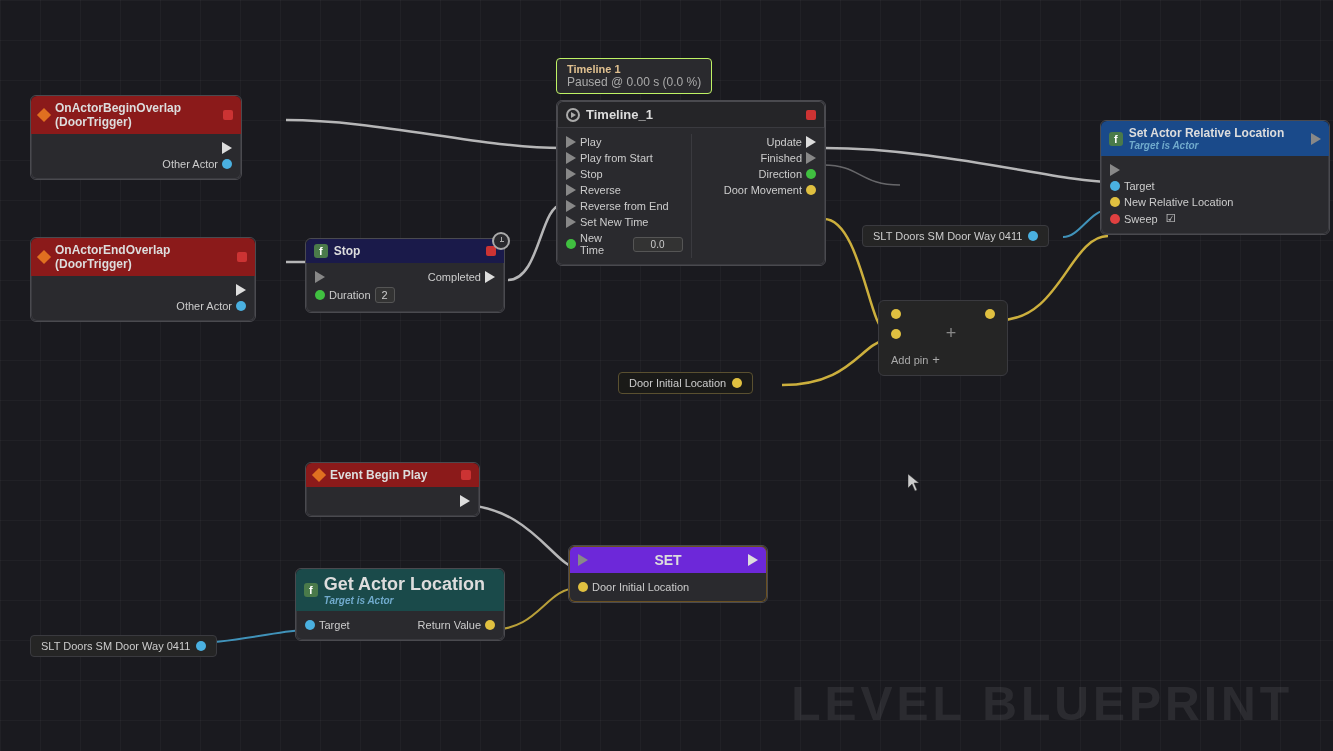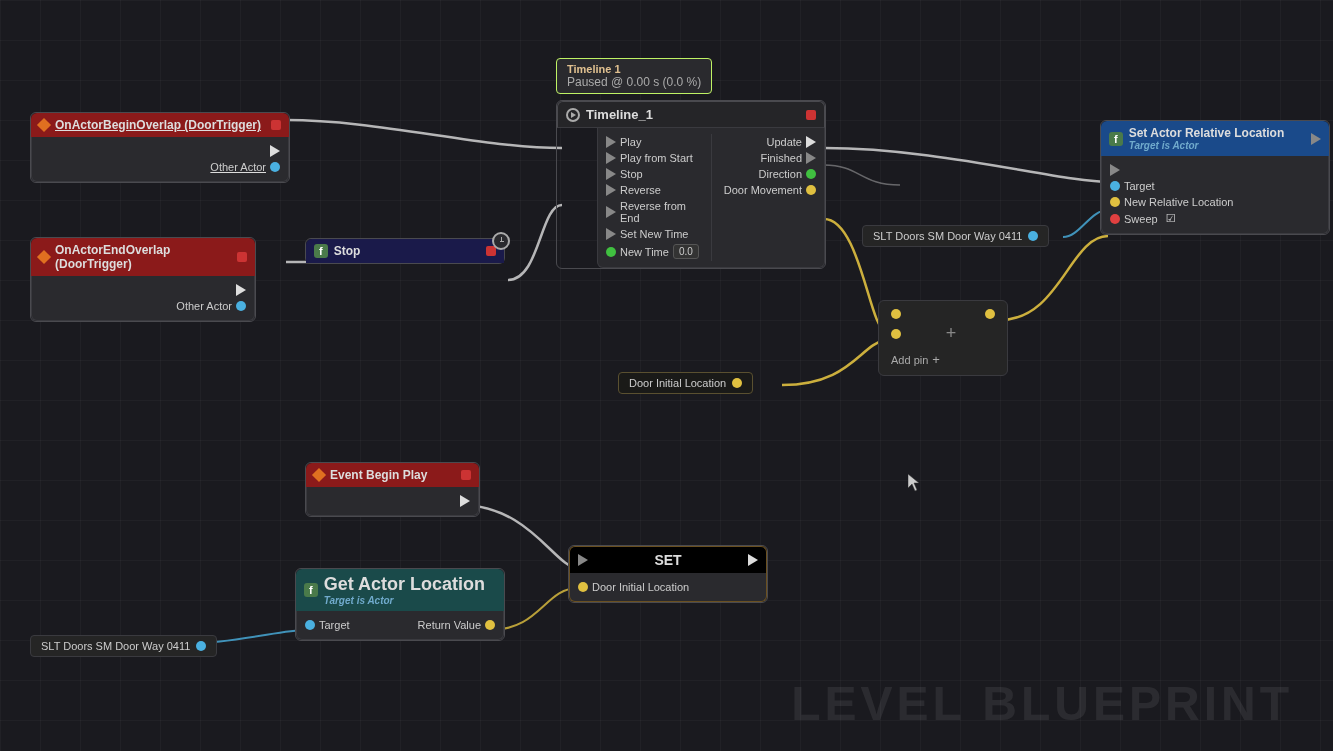--- a/index.html
+++ b/index.html
@@ -223,21 +223,21 @@
 
   <path d="M 460 505 C 530 505 555 568 578 568" stroke="#ddd" stroke-width="2.5" fill="none" opacity="0.8"></path>
 
   <path d="M 490 630 C 540 630 545 588 578 588" stroke="#e0c040" stroke-width="2" fill="none" opacity="0.8"></path>
 
   <path d="M 160 645 C 230 645 280 630 305 630" stroke="#4ab0e0" stroke-width="2" fill="none" opacity="0.8"></path>
 
   <path d="M 824 165 C 860 165 860 185 900 185" stroke="#ddd" stroke-width="1.5" fill="none" opacity="0.4"></path>
 </svg>
 
-<div class="node node-event node-border" style="left:30px; top:112px; width:260px;text-decoration:underline;">
+<div class="node node-event node-border" style="left:30px; top:95px; width:212px;">
   <div class="node-header">
     <div class="diamond"></div>
     <span>OnActorBeginOverlap (DoorTrigger)</span>
     <div class="close-btn"></div>
   </div>
   <div class="node-body">
     <div class="pin-row">
       <div></div>
       <div class="pin-exec"></div>
     </div>
@@ -271,41 +271,57 @@
     </div>
   </div>
 </div>
 
 <div class="node node-delay node-border" style="left:305px; top:238px; width:200px;">
   <div class="node-header" style="background:#1a1a4a;">
     <span style="background:#4a7a4a; border-radius:3px; padding:1px 5px; font-size:11px; color:#fff;">f</span>
     <span>Stop</span>
     <div class="close-btn"></div>
   </div>
+  <div class="node-body">
+    <div class="pin-row">
+      <div class="pin-exec-outline"></div>
+      <div class="pin-right">
+        <span class="label-text">Completed</span>
+        <div class="pin-exec"></div>
+      </div>
+    </div>
+    <div class="pin-row">
+      <div class="pin-left">
+        <div class="pin pin-green"></div>
+        <span class="label-text">Duration</span>
+        <span style="background:#333; border:1px solid #555; border-radius:3px; padding:1px 6px; font-size:11px; color:#ccc;">2</span>
+      </div>
+    </div>
+  </div>
 </div>
 
 <div style="position:absolute; left:492px; top:232px; width:18px; height:18px; border-radius:50%; border:2px solid #aaa; display:flex; align-items:center; justify-content:center; background:#2a2a2e;">
   <div style="width:1px; height:5px; background:#aaa; position:absolute; top:3px;"></div>
   <div style="width:4px; height:1px; background:#aaa; position:absolute; right:4px; top:7px;"></div>
 </div>
 
 <div class="timeline-tooltip" style="left:556px; top:58px;">
   <div style="font-weight:600; color:#e0c090;">Timeline 1</div>
   <div style="font-size:12px; color:#aaa;">Paused @ 0.00 s (0.0 %)</div>
 </div>
 
 <div class="node node-timeline node-border" style="left:556px; top:100px; width:270px;">
   <div class="node-header" style="background:#252528; border-bottom:1px solid #3a3a3f;">
     <div style="width:14px; height:14px; border-radius:50%; border:2px solid #aaa; display:flex; align-items:center; justify-content:center; flex-shrink:0;">
       <div style="width:0; height:0; border-top:3px solid transparent; border-bottom:3px solid transparent; border-left:5px solid #aaa; margin-left:1px;"></div>
     </div>
     <span style="font-weight:700; font-size:13px;">Timeline_1</span>
     <div class="close-btn"></div>
   </div>
-  <div class="node-body" style="display:flex; gap:0; padding:6px 0;margin-left:40px;">
+  <div class="node-body" style="display:flex; gap:0; padding:6px 0;">
 
     <div style="flex:1; padding:0 8px; border-right:1px solid #3a3a3f;">
       <div class="pin-row">
         <div class="pin-left">
           <div class="pin-exec-outline"></div>
           <span class="label-text">Play</span>
         </div>
       </div>
       <div class="pin-row">
         <div class="pin-left">
@@ -334,21 +350,21 @@
       <div class="pin-row">
         <div class="pin-left">
           <div class="pin-exec-outline"></div>
           <span class="label-text">Set New Time</span>
         </div>
       </div>
       <div class="pin-row">
         <div class="pin-left">
           <div class="pin pin-green"></div>
           <span class="label-text">New Time</span>
-          <span style="background:#333; border:1px solid #555; border-radius:3px; padding:1px 5px; font-size:10px; color:#ccc;">0.0</span>
+          <span style="background:#333; border:1px solid #555; border-radius:3px; padding:1px 17px; font-size:10px; color:#ccc;">0.0</span>
         </div>
       </div>
     </div>
 
     <div style="flex:1; padding:0 8px;">
       <div class="pin-row">
         <div class="pin-right" style="justify-content:flex-end; width:100%;">
           <span class="label-text">Update</span>
           <div class="pin-exec"></div>
         </div>
@@ -472,21 +488,21 @@
       </div>
       <div class="pin-right">
         <span class="label-text">Return Value</span>
         <div class="pin pin-yellow"></div>
       </div>
     </div>
   </div>
 </div>
 
 <div class="node node-set node-border" style="left:568px; top:545px; width:200px;">
-  <div class="node-header" style="background:#000000; border:1px solid #6a5020; border-bottom:none; border-radius:6px 6px 0 0;">
+  <div class="node-header" style="background:#6d28d9; border:1px solid #6a5020; border-bottom:none; border-radius:6px 6px 0 0;">
     <div class="pin-exec-outline"></div>
     <span style="font-weight:700; font-size:14px; flex:1; text-align:center;">SET</span>
     <div class="pin-exec"></div>
   </div>
   <div class="node-body" style="border-color:#6a5020;">
     <div class="pin-row">
       <div class="pin-left">
         <div class="pin pin-yellow"></div>
         <span class="label-text">Door Initial Location</span>
       </div>

